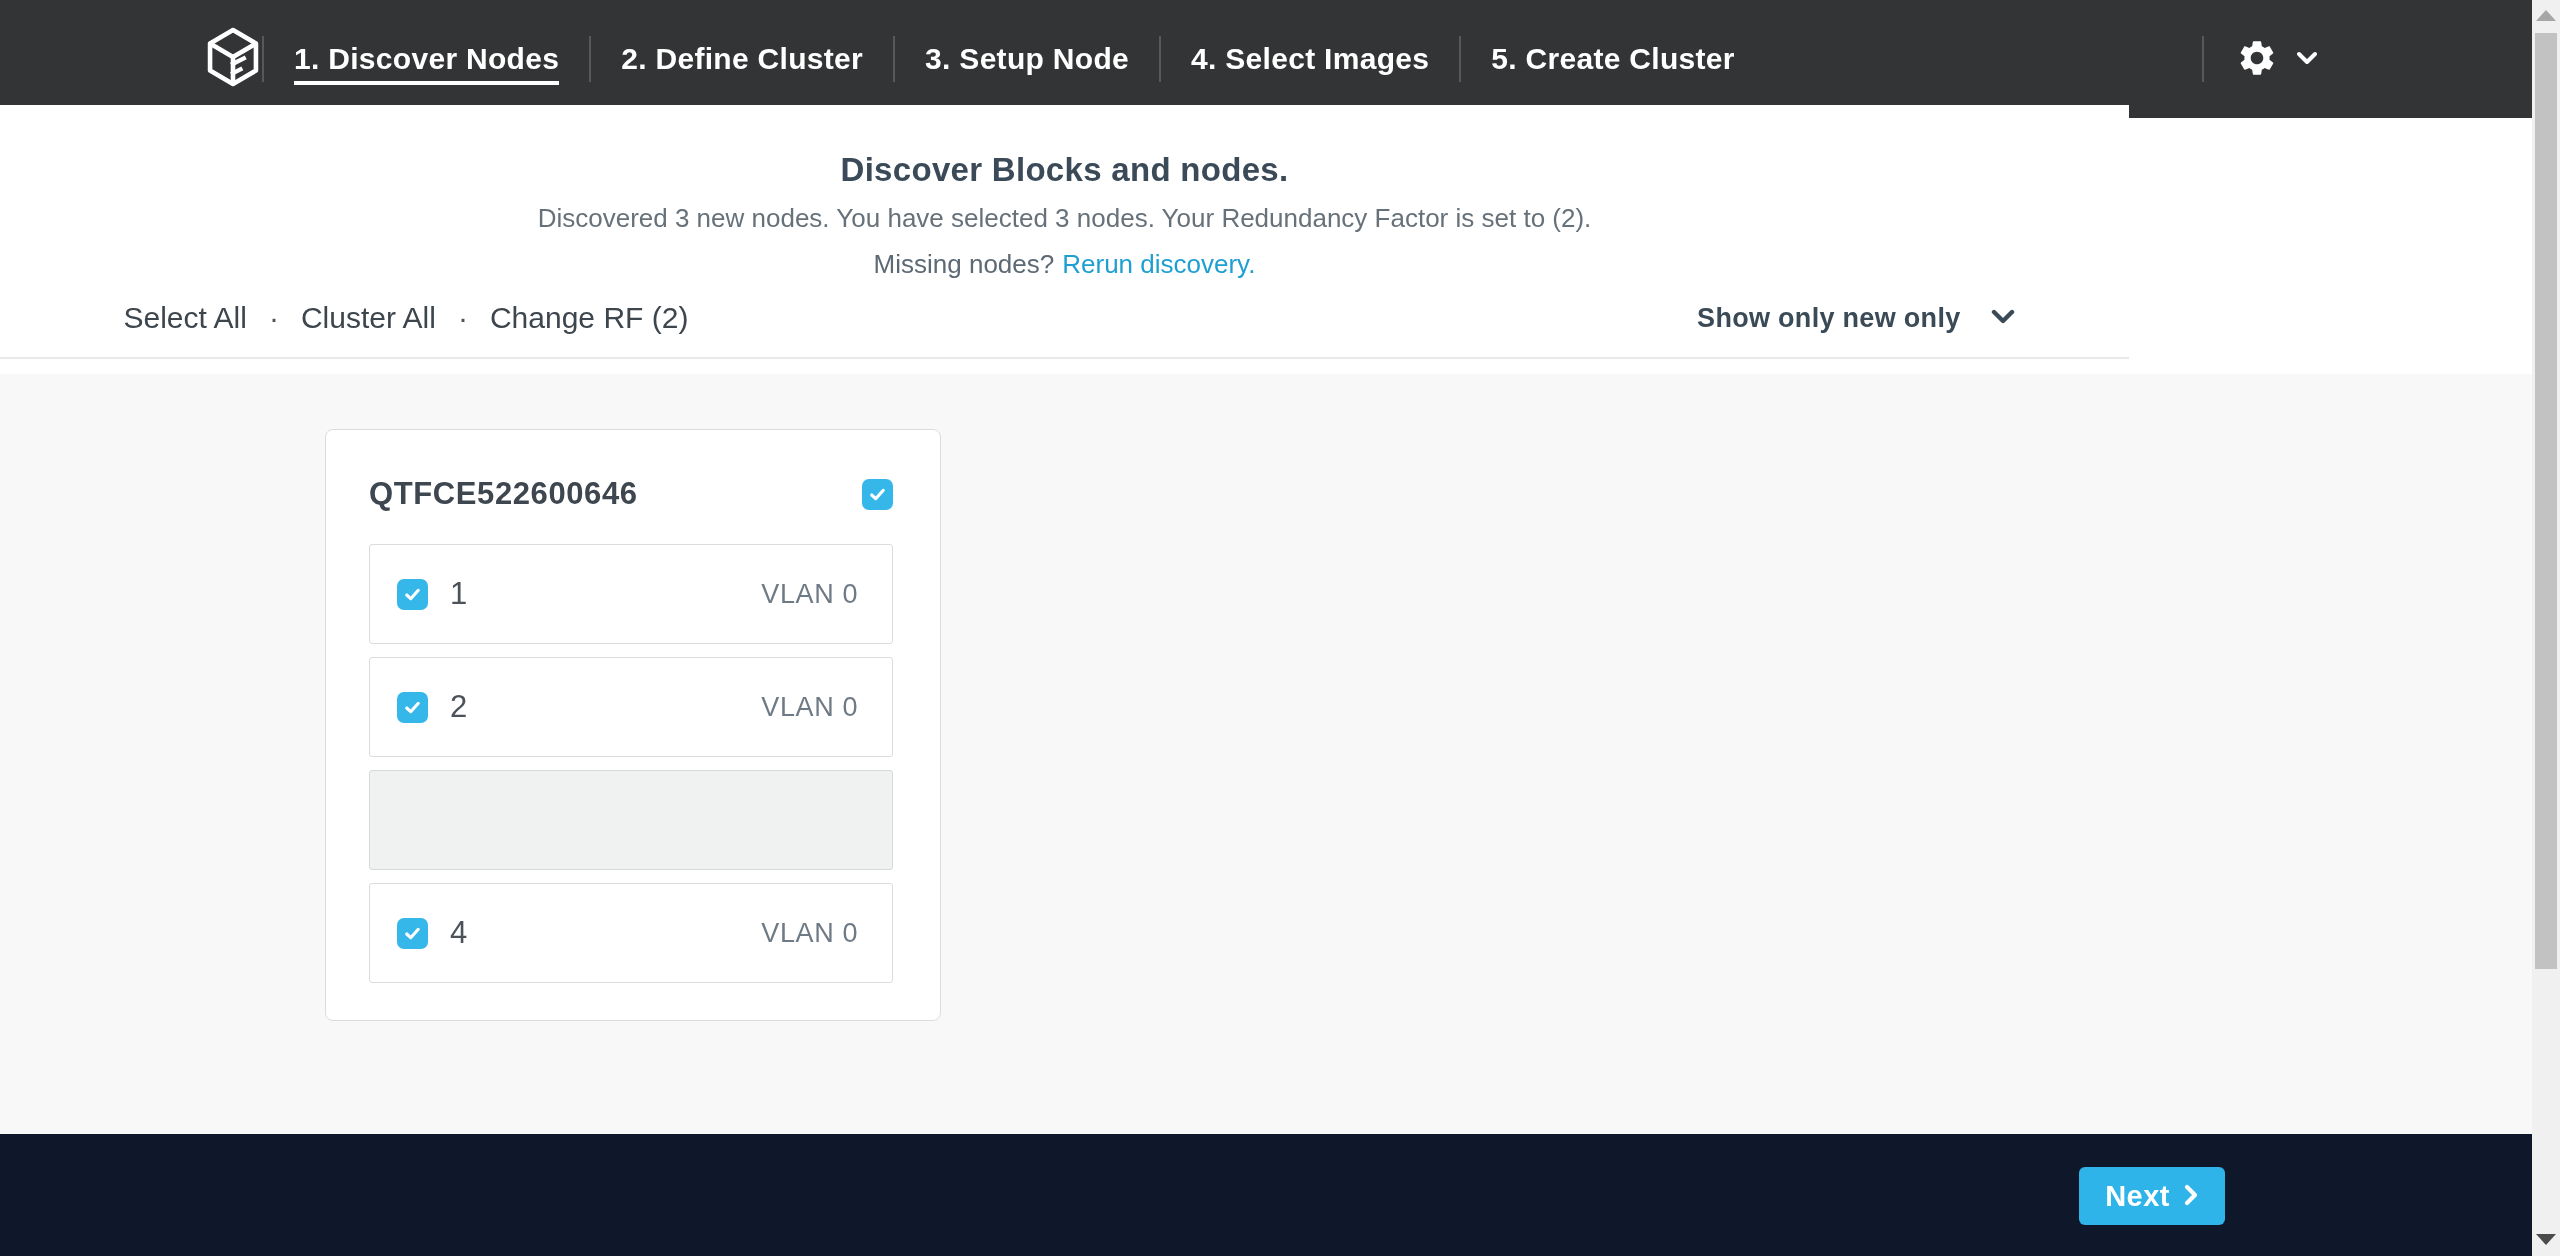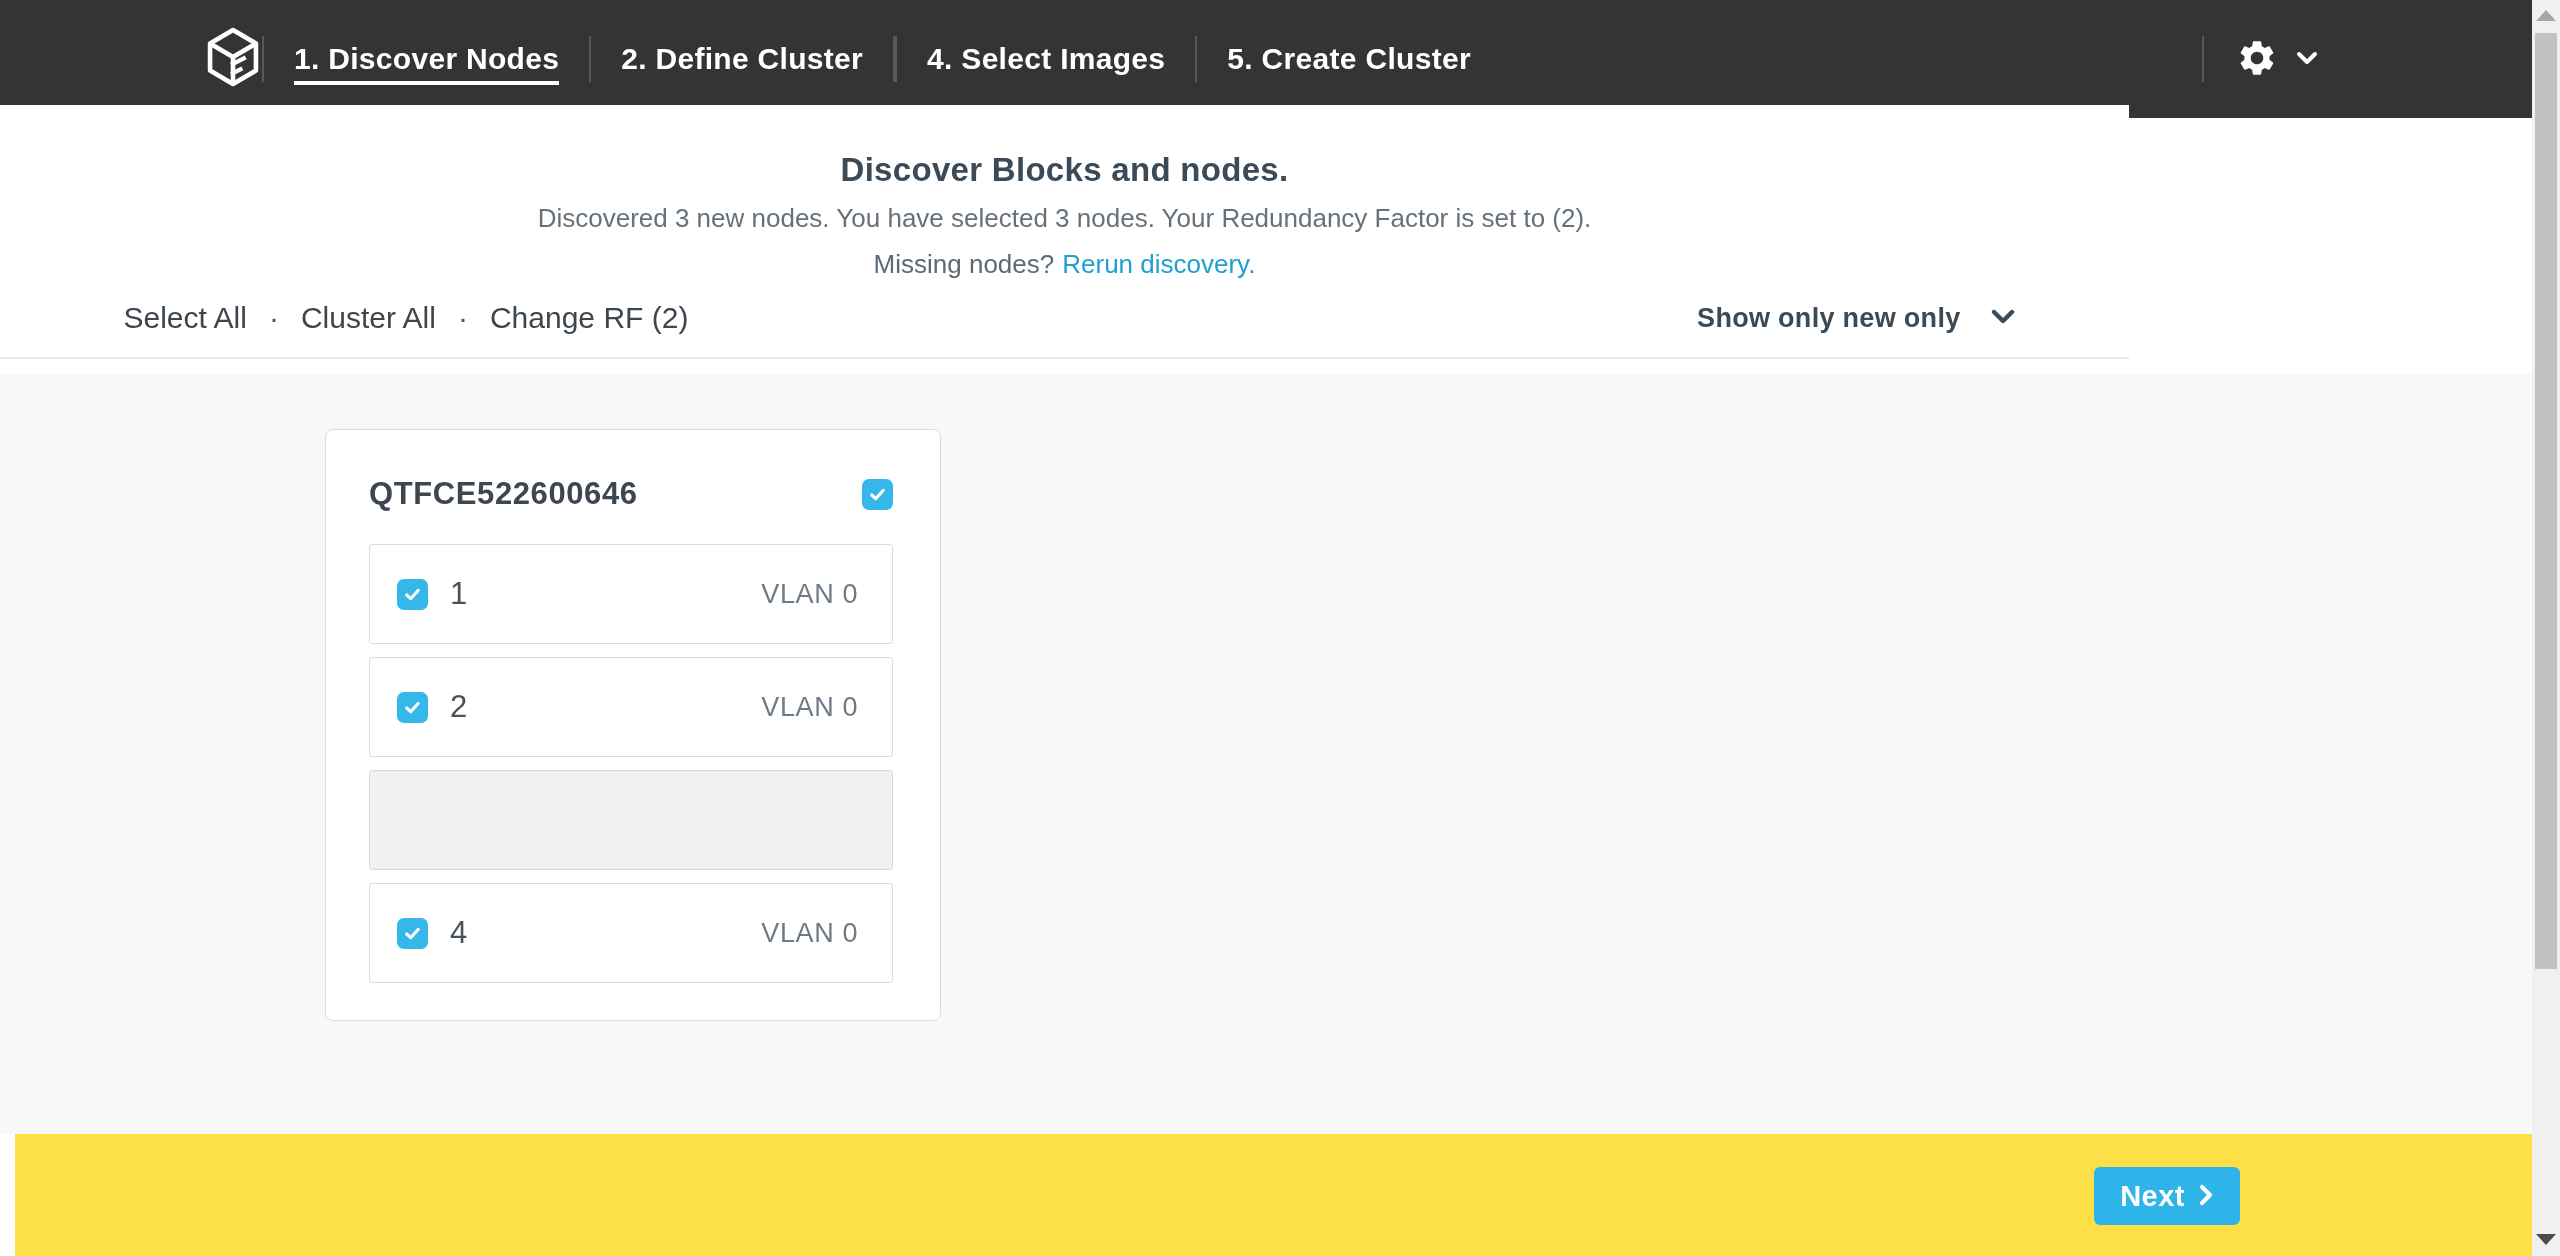--- a/index.html
+++ b/index.html
@@ -73,21 +73,21 @@
   .nodes { margin: 32px 47px 0 43px; }
   .node-row {
     height: 100px; border: 1px solid #dcdcdc; border-radius: 3px; background: #ffffff;
     display: flex; align-items: center; padding: 0 34px 0 27px; margin-bottom: 13px; cursor: pointer;
   }
   .node-row.empty { background: #f0f1f1; border-color: #d9d9d9; cursor: default; }
   .node-pos { font-size: 31px; color: #4b525a; margin-left: 22px; }
   .node-vlan { margin-left: auto; font-size: 27px; color: #6e7a85; letter-spacing: 0.6px; }
 
   
-  .footerband { position: absolute; top: 1134px; left: 15px; width: 2532px; height: 122px; background: #fde047; }
+  .footerband { position: absolute; top: 1134px; left: 0; width: 2532px; height: 122px; background: #0f172a; }
   .next-btn {
     position: absolute; right: 307px; top: 33px; height: 58px;
     background: #2fb4e9; border: none; border-radius: 6px; color: #ffffff;
     font-family: inherit; font-size: 29px; font-weight: bold; letter-spacing: 0.5px;
     display: flex; align-items: center; gap: 14px; padding: 0 26px; cursor: pointer;
   }
 
   
   .scrollbar { position: absolute; right: 0; top: 0; width: 28px; height: 1256px; background: #f0f0f0; z-index: 30; }
   .sb-up {
@@ -116,20 +116,21 @@
           <path d="M20 27 L28 23 M20 34 L25.5 31.2" stroke="#ffffff" stroke-width="3.2" stroke-linecap="square"></path>
         </svg>
       </span>
     </div>
     <div class="nav-steps" id="nav-steps">
         <div class="nav-sep"></div>
         <a class="step active">1. Discover Nodes</a>
         <div class="nav-sep"></div>
         <a class="step">2. Define Cluster</a>
         <div class="nav-sep"></div>
+        <a class="step">3. Setup Node</a>
         <div class="nav-sep"></div>
         <a class="step">4. Select Images</a>
         <div class="nav-sep"></div>
         <a class="step">5. Create Cluster</a>
       </div>
     <div class="nav-right">
       <div class="nav-sep"></div>
       <button class="settings-btn">
         <span>
           <svg width="42" height="42" viewBox="0 0 24 24" fill="#ffffff">

